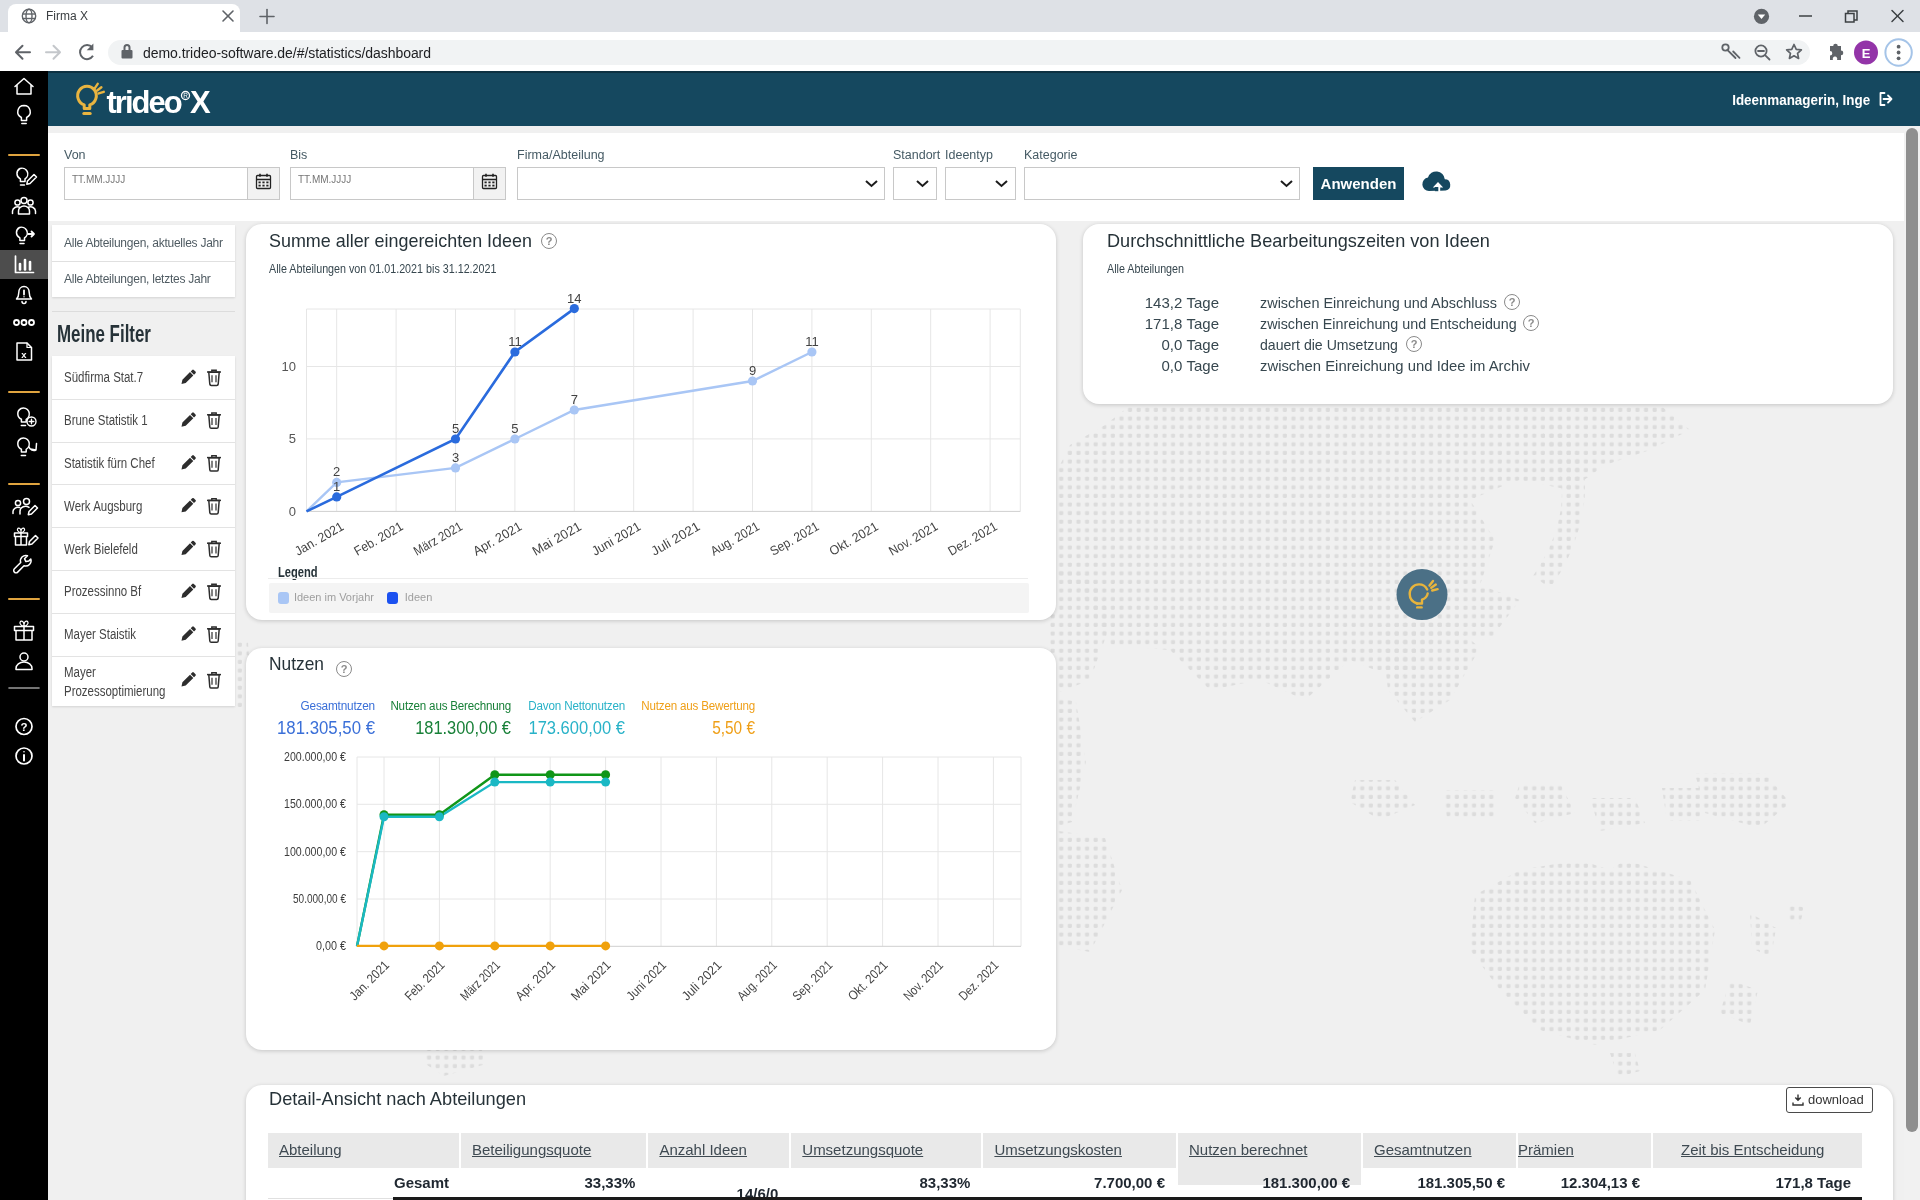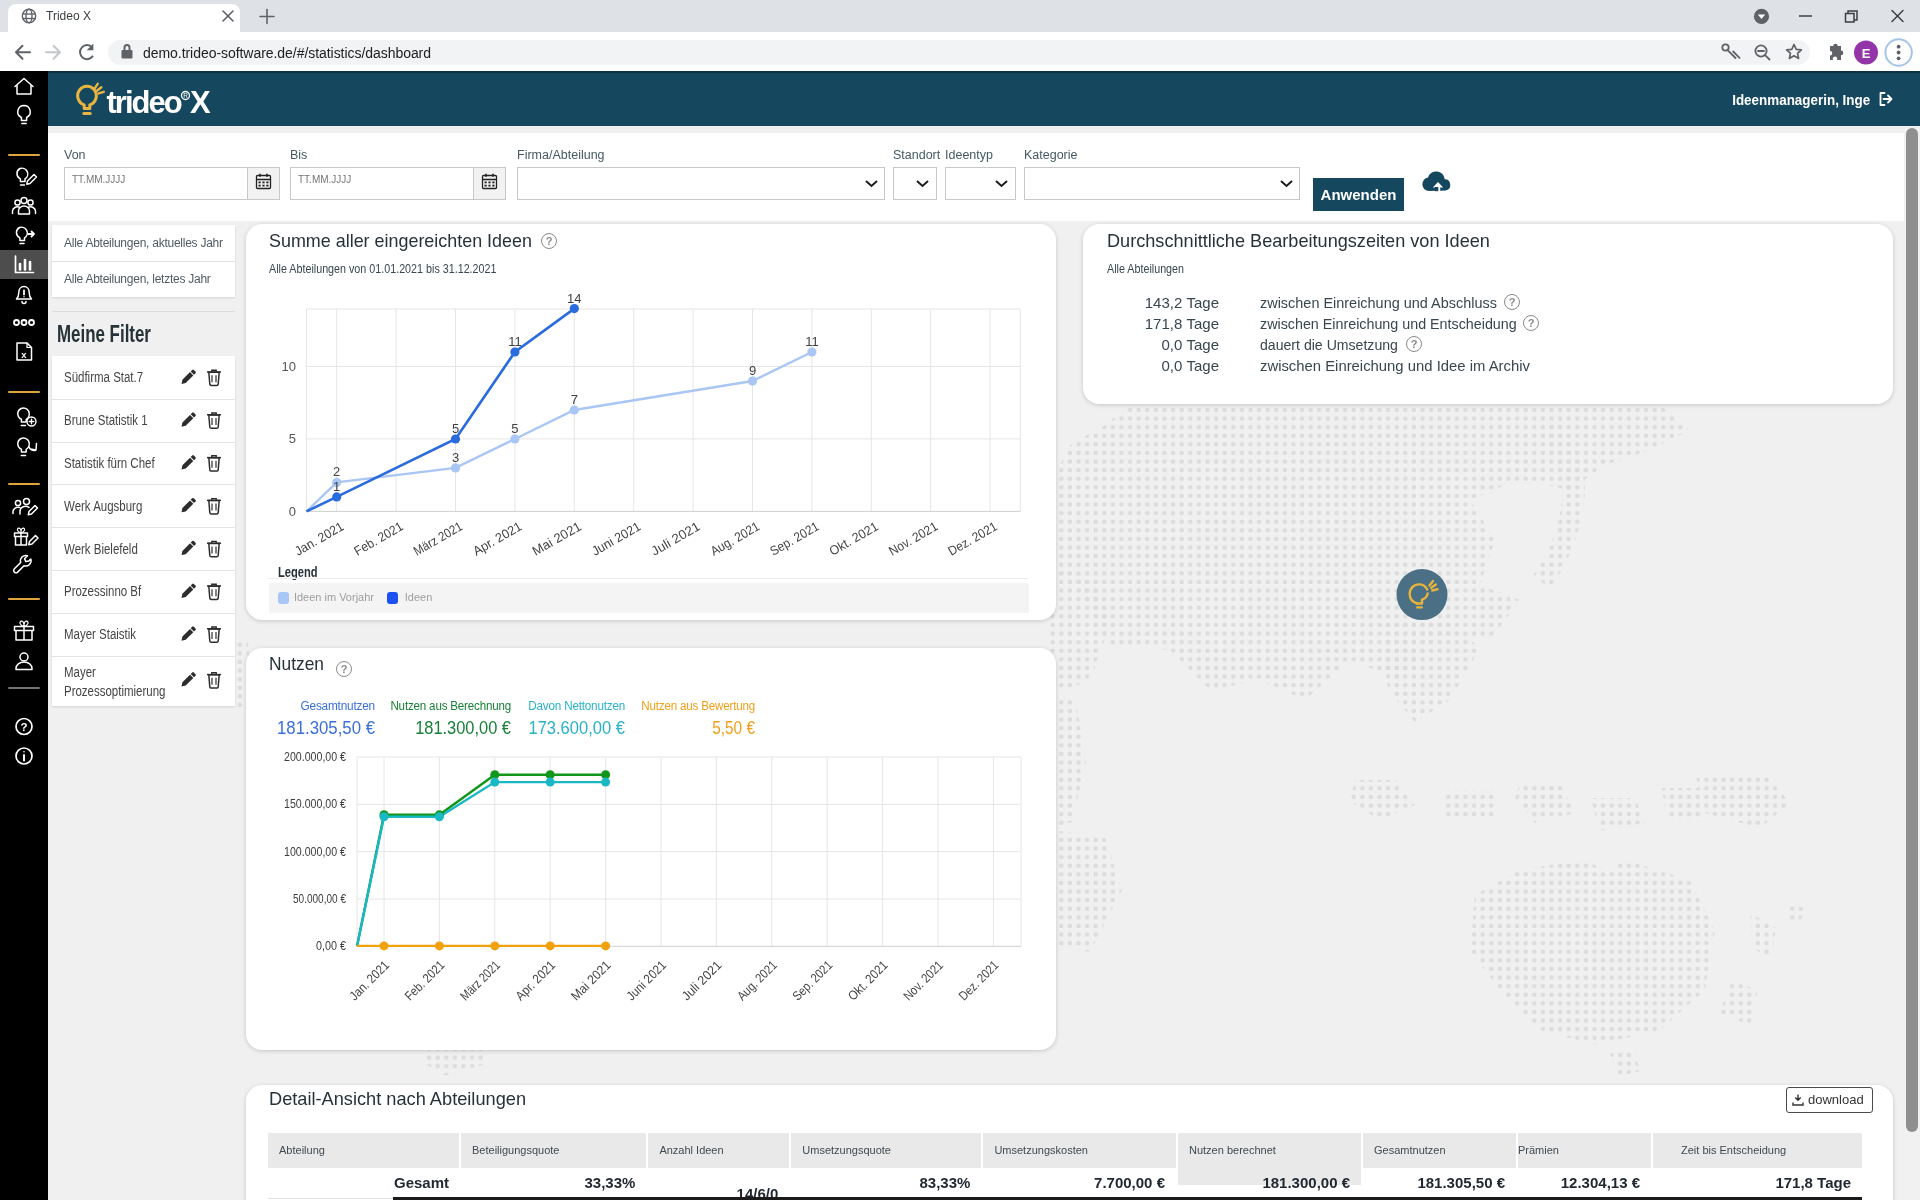--- a/index.html
+++ b/index.html
@@ -19,40 +19,40 @@
   #header { left:48px; top:73px; width:1872px; height:53px; background:#15485f; }
   #username { right:50px; top:91px; font-size:15px; font-weight:bold; color:#fff; }
   #content { left:48px; top:126px; width:1856px; height:1074px; background:#f0f0f0; }
   #scrolltrack { left:1904px; top:126px; width:16px; height:1074px; background:#f1f1f1; }
   #scrollthumb { left:1906px; top:128px; width:12px; height:1004px; background:#8f8f8f; border-radius:6px; }
   #filterbar { left:48px; top:133px; width:1856px; height:88px; background:#fff; }
   .flabel { position:absolute; font-size:12.5px; color:#455a64; top:148px; }
   .fbox { position:absolute; top:167px; height:33px; border:1px solid #c8c8c8; background:#fff; }
   .calbtn { position:absolute; top:167px; height:33px; width:33px; border:1px solid #c8c8c8; background:#f2f2f2; }
   .ph { position:absolute; top:174px; font-size:10px; color:#757575; }
-  #anwenden { left:1313px; top:167px; width:91px; height:33px; background:#15485f; color:#fff; font-size:15px; font-weight:bold; text-align:center; line-height:33px;margin-top:11px; }
+  #anwenden { left:1313px; top:167px; width:91px; height:33px; background:#15485f; color:#fff; font-size:15px; font-weight:bold; text-align:center; line-height:33px; }
   .panel { position:absolute; background:#fff; }
   .card { position:absolute; background:#fff; border-radius:16px; box-shadow:0 1px 4px rgba(0,0,0,0.18); }
   .ctitle { position:absolute; font-size:19px; font-weight:500; color:#263238; }
   .csub { position:absolute; font-size:13px; color:#37474f; }
   .qicon { position:absolute; width:16px; height:16px; border:1.2px solid #8a8a8a; border-radius:50%; color:#8a8a8a; font-size:11px; font-weight:bold; text-align:center; line-height:14px; }
   .statlab { position:absolute; font-size:12.5px; letter-spacing:-0.2px; }
   .statval { position:absolute; font-size:17.5px; }
   .lrow { position:absolute; left:12px; font-size:12px; color:#4f5b62; letter-spacing:-0.25px; }
   .frow { position:absolute; left:12px; font-size:14px; color:#454545; }
-  .hdrcell { position:absolute; background:#e9e9e9; font-size:11px; color:#3f4a52; }
+  .hdrcell { position:absolute; background:#e9e9e9; font-size:15px; color:#3f4a52;text-decoration:underline; }
   .valcell { position:absolute; font-size:15px; font-weight:bold; color:#1f2730; text-align:right; }
   .bzrow { position:absolute; font-size:15px; color:#37474f; }
 </style>
 </head>
 <body>
 
 <div class="abs" id="tabstrip"></div>
 <div class="abs" id="tab"></div>
-<div class="abs" id="tabtitle">Trideo X</div>
+<div class="abs" id="tabtitle">Firma X</div>
 <div class="abs" id="toolbar"></div>
 <div class="abs" id="pill"></div>
 <div class="abs" id="urltext">demo.trideo-software.de/#/statistics/dashboard</div>
 <svg id="chromeicons" style="left:0;top:0;width:1920px;height:72px" viewBox="0 0 1920 72">
 
   <g stroke="#5f6368" stroke-width="1.4" fill="none">
     <circle cx="29" cy="16" r="6.7"></circle>
     <ellipse cx="29" cy="16" rx="3" ry="6.7"></ellipse>
     <line x1="22.6" y1="14" x2="35.4" y2="14"></line>
     <line x1="22.6" y1="18.5" x2="35.4" y2="18.5"></line>

